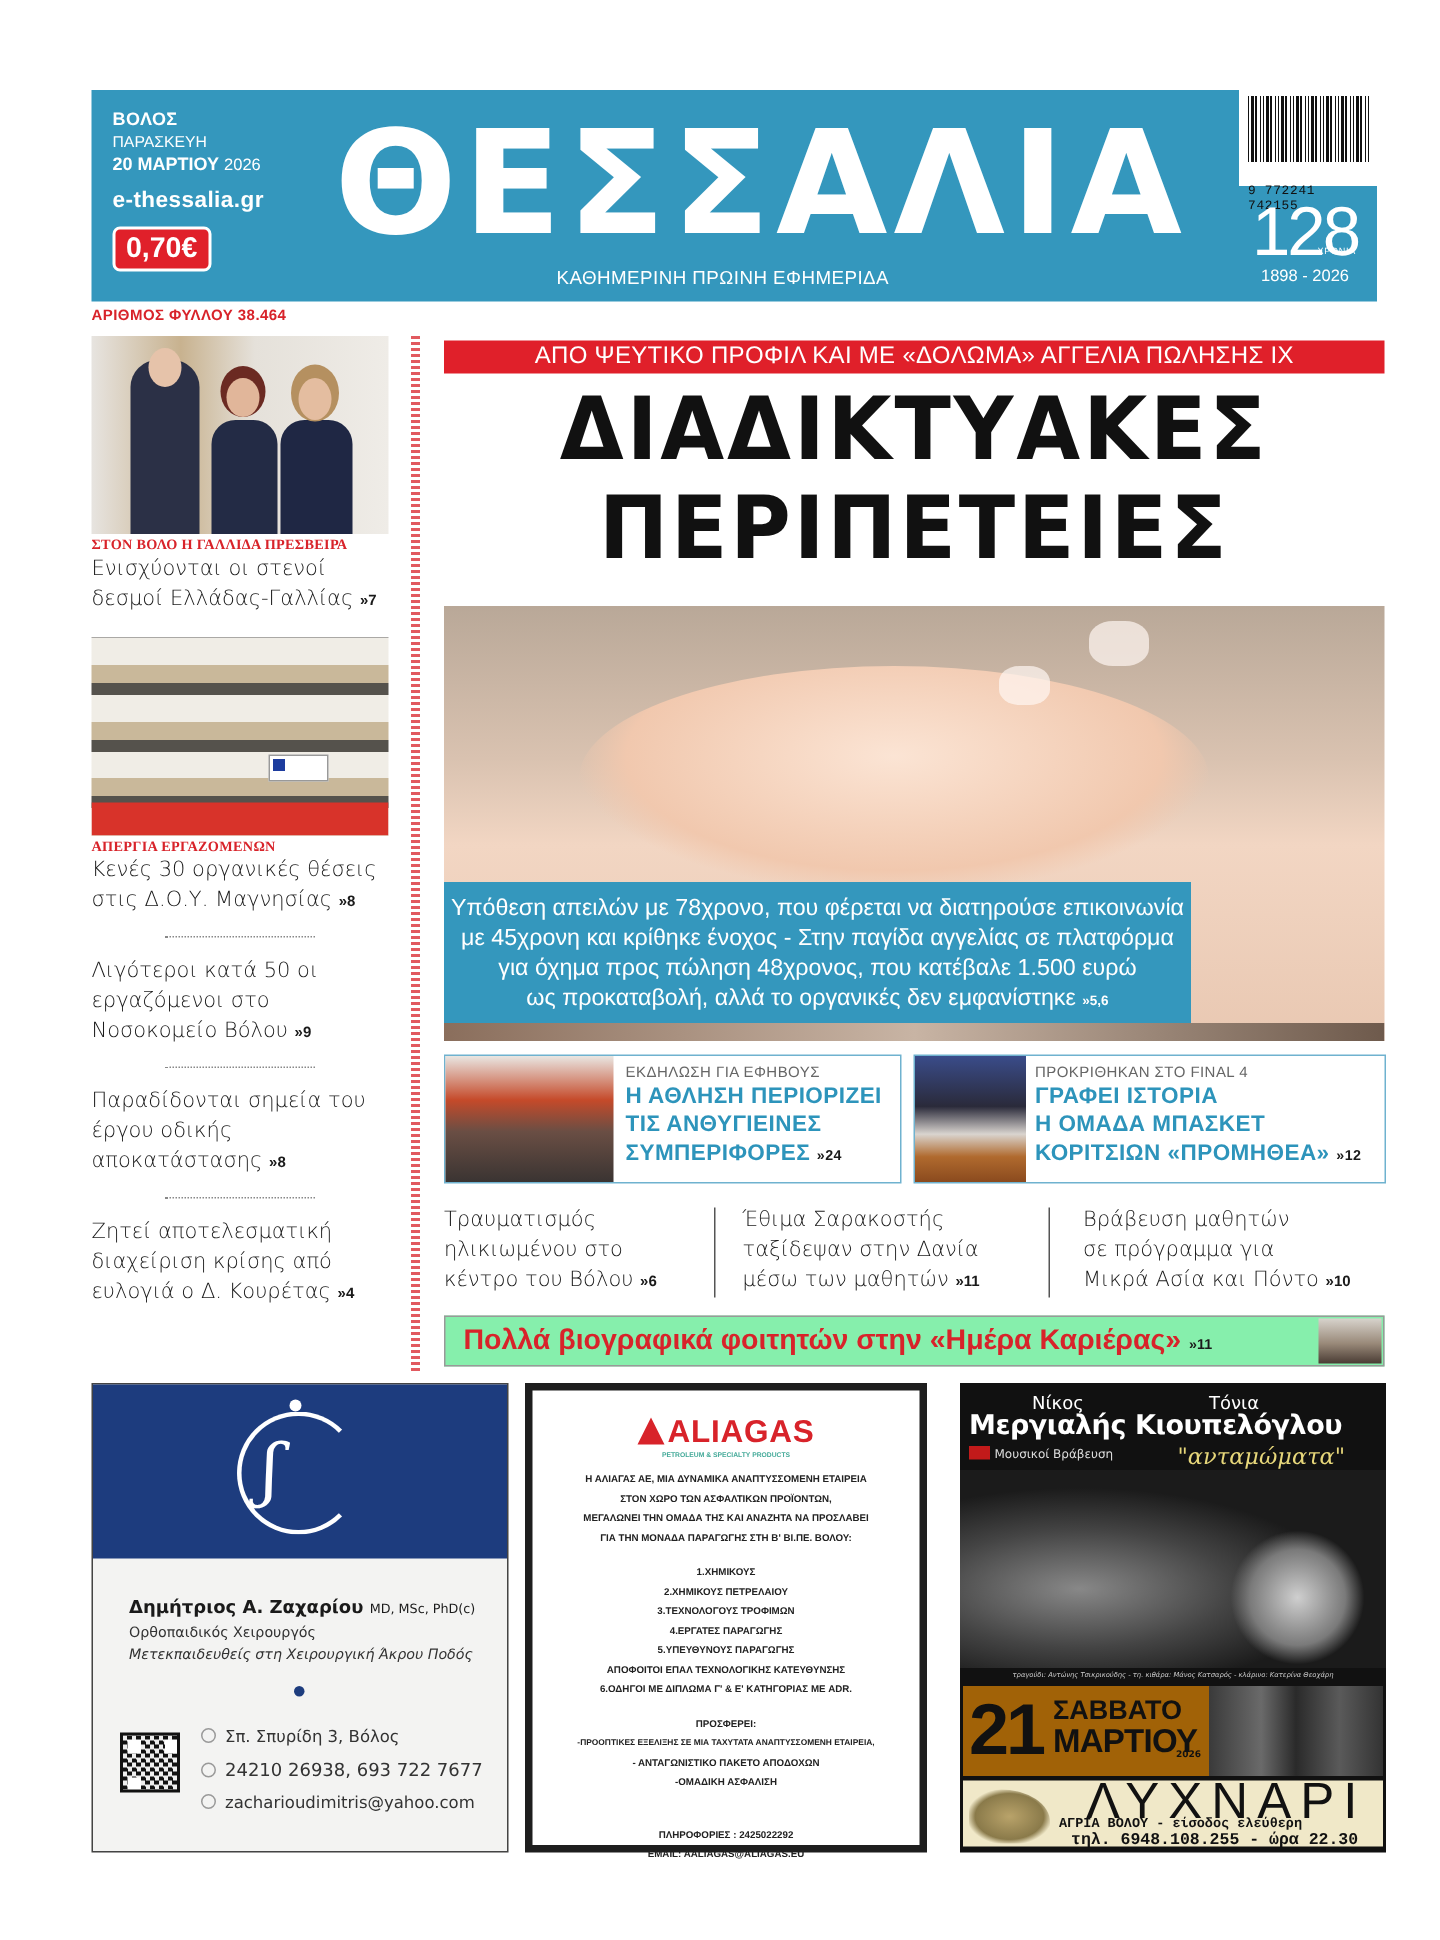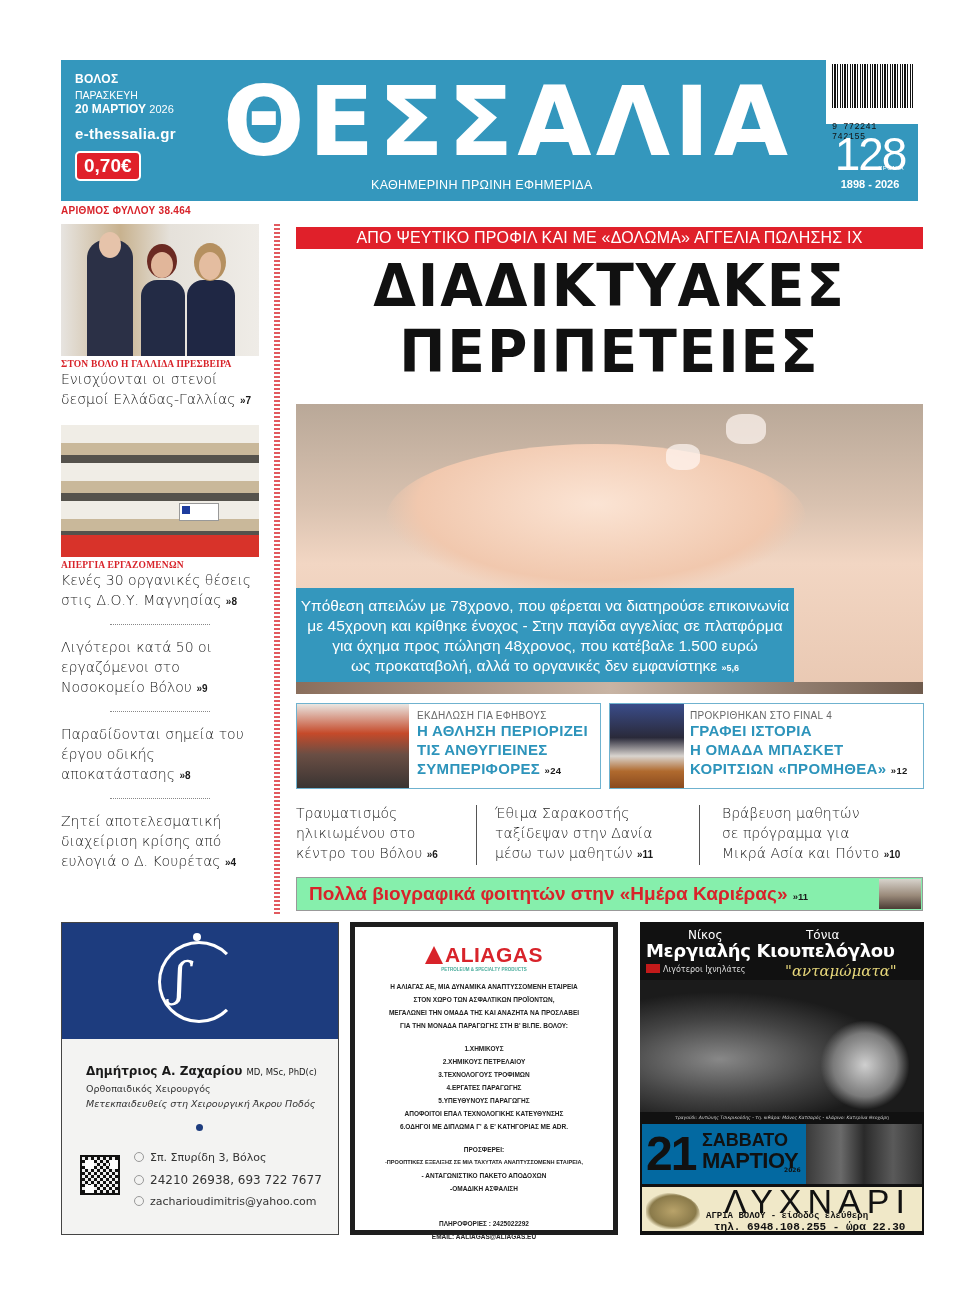--- a/index.html
+++ b/index.html
@@ -17,21 +17,21 @@
   .mh-site { font-family: "Liberation Sans", sans-serif; font-weight: 700; font-size: 15px; margin-top: 9px; letter-spacing: 0.3px; }
   .mh-price { display: inline-block; margin-top: 9px; background: #e0202a; color: #fff; font-family: "Liberation Sans", sans-serif; font-weight: 700; font-size: 19px; padding: 2px 7px; border-radius: 5px; border: 2px solid #fff; }
   .mh-logo { position: absolute; left: 162px; top: 14px; width: 420px; height: 96px; color: #fff; font-family: "DejaVu Sans", sans-serif; font-weight: 700; font-size: 96px; line-height: 96px; letter-spacing: 4px; text-align: center; }
   .mh-tagline { position: absolute; left: 310px; top: 118px; color: #fff; font-family: "Liberation Sans", sans-serif; font-size: 12.5px; letter-spacing: 0.3px; }
   .mh-barcode { position: absolute; right: 0; top: 0; width: 92px; height: 64px; background: #fff; padding: 4px 4px 0 6px; }
   .barcode-bars { height: 44px; width: 100%; background: repeating-linear-gradient(90deg, #111 0 1px, #fff 1px 2px, #111 2px 4px, #fff 4px 5px, #111 5px 6px, #fff 6px 8px, #111 8px 9px, #fff 9px 10px); }
   .barcode-num { font-family: "Liberation Mono", monospace; font-size: 8.5px; color: #111; margin-top: 14px; letter-spacing: 0.5px; }
   .mh-years { position: absolute; right: 10px; top: 72px; width: 76px; color: #fff; text-align: center; }
   .years-big { font-family: "Liberation Sans", sans-serif; font-weight: 400; font-size: 46px; line-height: 44px; letter-spacing: -2px; position: relative; }
   .years-small { position: absolute; right: 4px; top: 14px; font-size: 6px; letter-spacing: 0.5px; }
-  .years-range { font-family: "Liberation Sans", sans-serif; font-weight: 700; font-size: 11px; margin-top: 2px; }
+  .years-range { font-family: "Liberation Sans", sans-serif; font-weight: 400; font-size: 11px; margin-top: 2px; }
   .issue-no { position: absolute; left: 61px; top: 205px; color: #d8232a; font-family: "Liberation Sans", sans-serif; font-weight: 700; font-size: 10px; letter-spacing: 0.3px; }
 
   
   .left-col { position: absolute; left: 61px; top: 224px; width: 198px; }
   .photo { display: block; position: relative; overflow: hidden; }
   .kicker-red { color: #d8232a; font-family: Liberation Serif, serif; font-weight: 700; font-size: 9.5px; letter-spacing: 0.2px; margin-top: 3px; }
   .lc-title { font-family: "DejaVu Sans", sans-serif; font-weight: 300; font-size: 14px; line-height: 20px; color: #1a1a1a; }
   .pageref { font-family: "Liberation Sans", sans-serif; font-weight: 700; font-size: 10px; color: #1a1a1a; }
   .dots { height: 1px; margin: 12px auto 12px; width: 100px; border-top: 1px dotted #888; }
 
@@ -92,21 +92,21 @@
   .cc-names { position: absolute; left: 0; top: 4px; width: 100%; color: #fff; }
   .cc-first1 { position: absolute; left: 48px; top: 2px; font-size: 12px; }
   .cc-first2 { position: absolute; left: 166px; top: 2px; font-size: 12px; text-align: right; }
   .cc-last { position: absolute; left: 6px; top: 14px; font-size: 18px; font-weight: 700; white-space: nowrap; letter-spacing: -0.3px; }
   .cc-label { position: absolute; left: 6px; top: 38px; font-size: 8px; color: #ddd; }
   .cc-label .box { display: inline-block; width: 14px; height: 9px; background: #c21a1a; margin-right: 3px; vertical-align: -1px; }
   .cc-album { position: absolute; left: 145px; top: 36px; font-family: "DejaVu Serif", serif; font-style: italic; font-size: 15px; color: #e6d67a; }
   .cc-photo { position: absolute; left: 0; top: 58px; width: 284px; height: 132px; background: radial-gradient(ellipse at 28% 60%, #888 0%, #444 35%, #1b1b1b 60%), #1b1b1b; }
   .cc-photo::after { content: ""; position: absolute; left: 180px; top: 40px; width: 90px; height: 90px; border-radius: 50%; background: radial-gradient(circle, #cfcfcf 0%, #7a7a7a 50%, transparent 70%); }
   .cc-credits { position: absolute; left: 0; top: 193px; width: 100%; font-size: 4.5px; color: #ccc; text-align: center; font-style: italic; }
-  .cc-date { position: absolute; left: 2px; top: 202px; width: 164px; height: 60px; background: #0369a1; }
+  .cc-date { position: absolute; left: 2px; top: 202px; width: 164px; height: 60px; background: #a16207; }
   .cc-day { position: absolute; left: 4px; top: 2px; font-family: "Liberation Sans", sans-serif; font-weight: 700; font-size: 48px; line-height: 56px; color: #111; letter-spacing: -2px; }
   .cc-weekday { position: absolute; left: 60px; top: 6px; font-family: "Liberation Sans", sans-serif; font-weight: 700; font-size: 18px; color: #111; }
   .cc-month { position: absolute; left: 60px; top: 24px; font-family: "Liberation Sans", sans-serif; font-weight: 700; font-size: 22px; color: #111; letter-spacing: -0.5px; }
   .cc-year { position: absolute; left: 142px; top: 42px; font-size: 6px; font-weight: 700; color: #111; }
   .cc-thumbs { position: absolute; left: 166px; top: 202px; width: 116px; height: 60px; background: linear-gradient(90deg, #3a3a3a 0%, #6a6a6a 30%, #2a2a2a 50%, #5a5a5a 75%, #333 100%); }
   .cc-venue { position: absolute; left: 2px; top: 265px; width: 280px; height: 44px; background: #f0e8c8; }
   .cc-lamp { position: absolute; left: 4px; top: 6px; width: 54px; height: 36px; border-radius: 40% 60% 30% 30%; background: radial-gradient(ellipse, #b9a36a 0%, #8a7a4a 60%, transparent 75%); }
   .cc-venue-name { position: absolute; left: 82px; top: -4px; font-family: "Liberation Sans", sans-serif; font-size: 34px; line-height: 36px; color: #111; letter-spacing: 6px; }
   .cc-venue-place { position: absolute; left: 64px; top: 24px; font-family: "Liberation Mono", monospace; font-weight: 700; font-size: 9px; color: #111; }
   .cc-venue-phone { position: absolute; left: 72px; top: 34px; font-family: "Liberation Mono", monospace; font-weight: 700; font-size: 11px; color: #111; }
@@ -286,21 +286,21 @@
     <div>ΠΛΗΡΟΦΟΡΙΕΣ : 2425022292</div>
     <div>EMAIL: AALIAGAS@ALIAGAS.EU</div>
   </div>
 </div>
 
 <div class="ad ad-concert">
   <div class="cc-names">
     <div class="cc-first1">Νίκος</div>
     <div class="cc-first2">Τόνια</div>
     <div class="cc-last"><span>Μεργιαλής</span> <span>Κιουπελόγλου</span></div>
-    <div class="cc-label"><span class="box"></span><span>Λιγότεροι Ιχνηλάτες</span></div>
+    <div class="cc-label"><span class="box"></span><span>Μουσικοί Βράβευση</span></div>
     <div class="cc-album">"ανταμώματα"</div>
   </div>
   <div class="cc-photo"></div>
   <div class="cc-credits">τραγούδι: Αντώνης Τσικρικούδης - τη. κιθάρα: Μάνος Κατσαρός - κλάρινο: Κατερίνα Θεοχάρη</div>
   <div class="cc-date">
     <div class="cc-day">21</div>
     <div class="cc-weekday">ΣΑΒΒΑΤΟ</div>
     <div class="cc-month">ΜΑΡΤΙΟΥ</div>
     <div class="cc-year">2026</div>
   </div>

